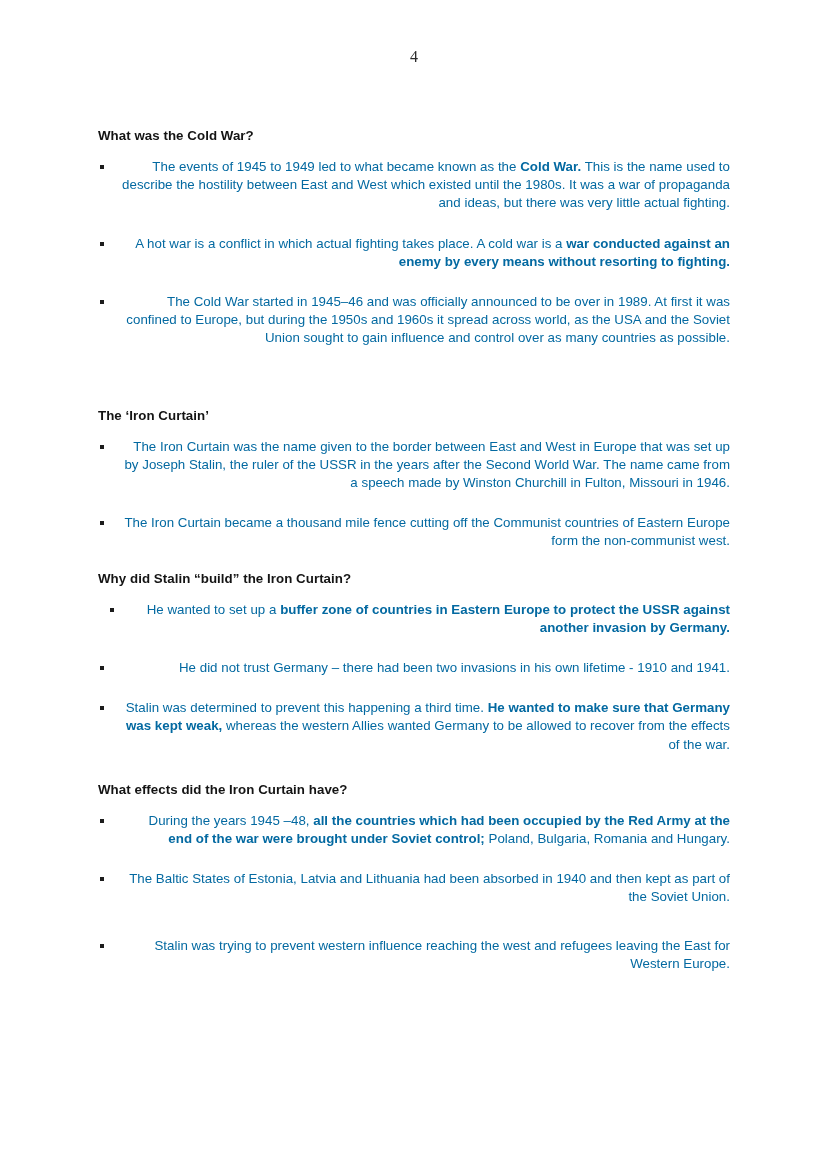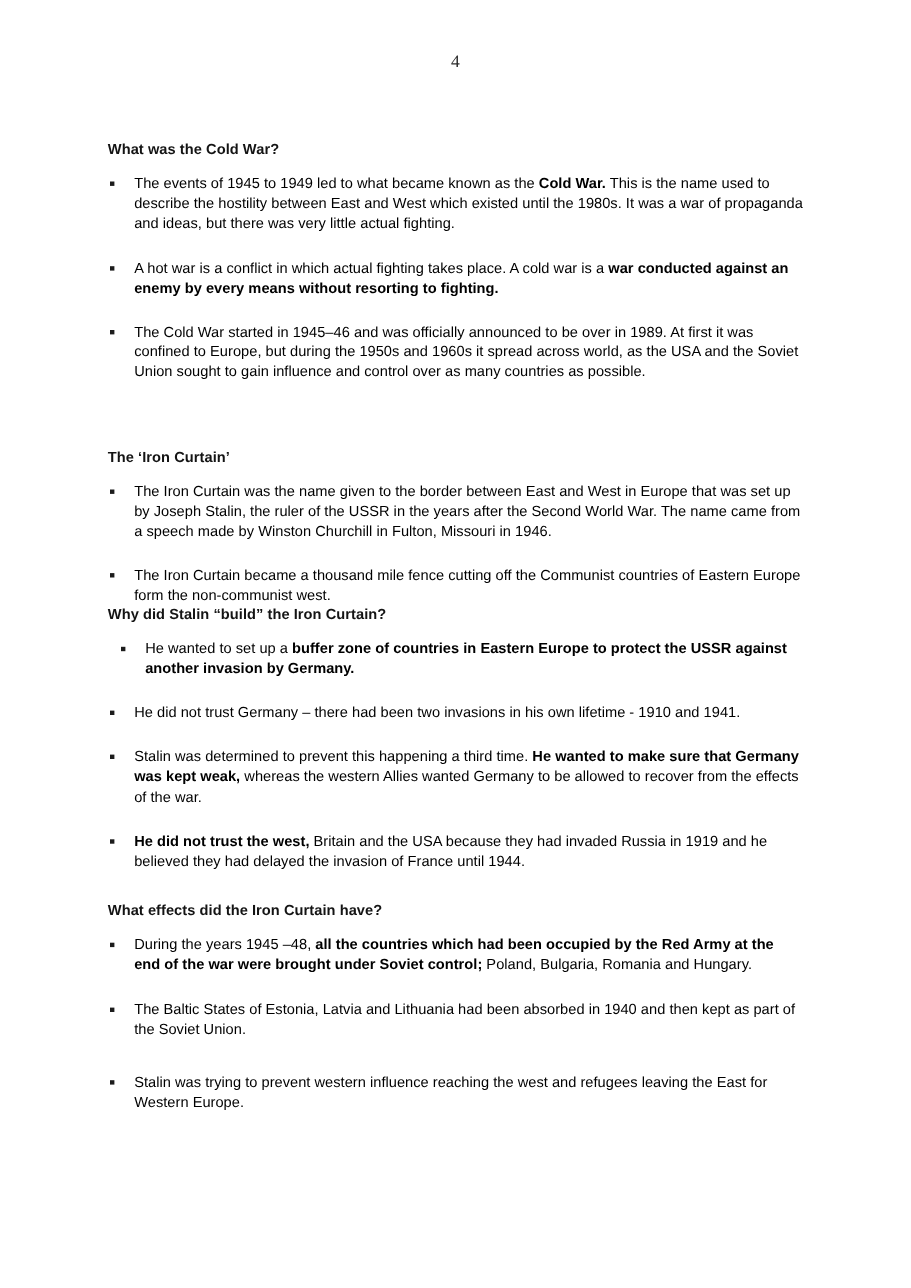--- a/index.html
+++ b/index.html
@@ -59,23 +59,23 @@
     list-style: none;
     margin: 0;
     padding: 0;
   }
 
   li.bullet {
     position: relative;
     padding-left: 24px;
     font-size: 13.3px;
     line-height: 18.2px;
-    color: #000000;
+    color: #0369a1;
     letter-spacing: 0.02px;
-    text-align: left;
+    text-align: right;
   }
 
   li.bullet::before {
     content: "";
     position: absolute;
     left: 2px;
     top: 7px;
     width: 4px;
     height: 4px;
     background: #1c1c1c;
@@ -102,36 +102,35 @@
 
   <div class="section" style="margin-bottom: 60px;">
         <div class="heading">What was the Cold War?</div>
         <div style="height: 14px;"></div>
         <ul class="bullets">
           <li class="bullet"><span>The events of 1945 to 1949 led to what became known as the </span><b>Cold War.</b><span> This is the name used to describe the hostility between East and West which existed until the 1980s. It was a war of propaganda and ideas, but there was very little actual fighting.</span></li>
           <li class="bullet" style="margin-top: 22px;"><span>A hot war is a conflict in which actual fighting takes place. A cold war is a </span><b>war conducted against an enemy by every means without resorting to fighting.</b></li>
           <li class="bullet" style="margin-top: 22px;"><span>The Cold War started in 1945–46 and was officially announced to be over in 1989. At first it was confined to Europe, but during the 1950s and 1960s it spread across world, as the USA and the Soviet Union sought to gain influence and control over as many countries as possible.</span></li>
         </ul>
       </div>
-      <div class="section" style="">
+      <div class="section" style="margin-bottom: 20px;">
         <div class="heading">The ‘Iron Curtain’</div>
         <div style="height: 14px;"></div>
         <ul class="bullets">
           <li class="bullet"><span>The Iron Curtain was the name given to the border between East and West in Europe that was set up by Joseph Stalin, the ruler of the USSR in the years after the Second World War. The name came from a speech made by Winston Churchill in Fulton, Missouri in 1946.</span></li>
           <li class="bullet" style="margin-top: 22px;"><span>The Iron Curtain became a thousand mile fence cutting off the Communist countries of Eastern Europe form the non-communist west.</span></li>
         </ul>
       </div>
       <div class="section" style="margin-bottom: 28px;">
         <div class="heading">Why did Stalin “build” the Iron Curtain?</div>
         <div style="height: 14px;"></div>
         <ul class="bullets">
           <li class="bullet indented"><span>He wanted to set up a </span><b>buffer zone of countries in Eastern Europe to protect the USSR against another invasion by Germany.</b></li>
           <li class="bullet" style="margin-top: 22px;"><span>He did not trust Germany – there had been two invasions in his own lifetime - 1910 and 1941.</span></li>
           <li class="bullet" style="margin-top: 22px;"><span>Stalin was determined to prevent this happening a third time. </span><b>He wanted to make sure that Germany was kept weak,</b><span> whereas the western Allies wanted Germany to be allowed to recover from the effects of the war.</span></li>
-          <li class="bullet" style="margin-top: 22px;"><b>He did not trust the west,</b><span> Britain and the USA because they had invaded Russia in 1919 and he believed they had delayed the invasion of France until 1944.</span></li>
         </ul>
       </div>
       <div class="section">
         <div class="heading">What effects did the Iron Curtain have?</div>
         <div style="height: 14px;"></div>
         <ul class="bullets">
           <li class="bullet"><span>During the years 1945 –48, </span><b>all the countries which had been occupied by the Red Army at the end of the war were brought under Soviet control;</b><span> Poland, Bulgaria, Romania and Hungary.</span></li>
           <li class="bullet" style="margin-top: 22px;"><span>The Baltic States of Estonia, Latvia and Lithuania had been absorbed in 1940 and then kept as part of the Soviet Union.</span></li>
           <li class="bullet" style="margin-top: 30px;"><span>Stalin was trying to prevent western influence reaching the west and refugees leaving the East for Western Europe.</span></li>
         </ul>

